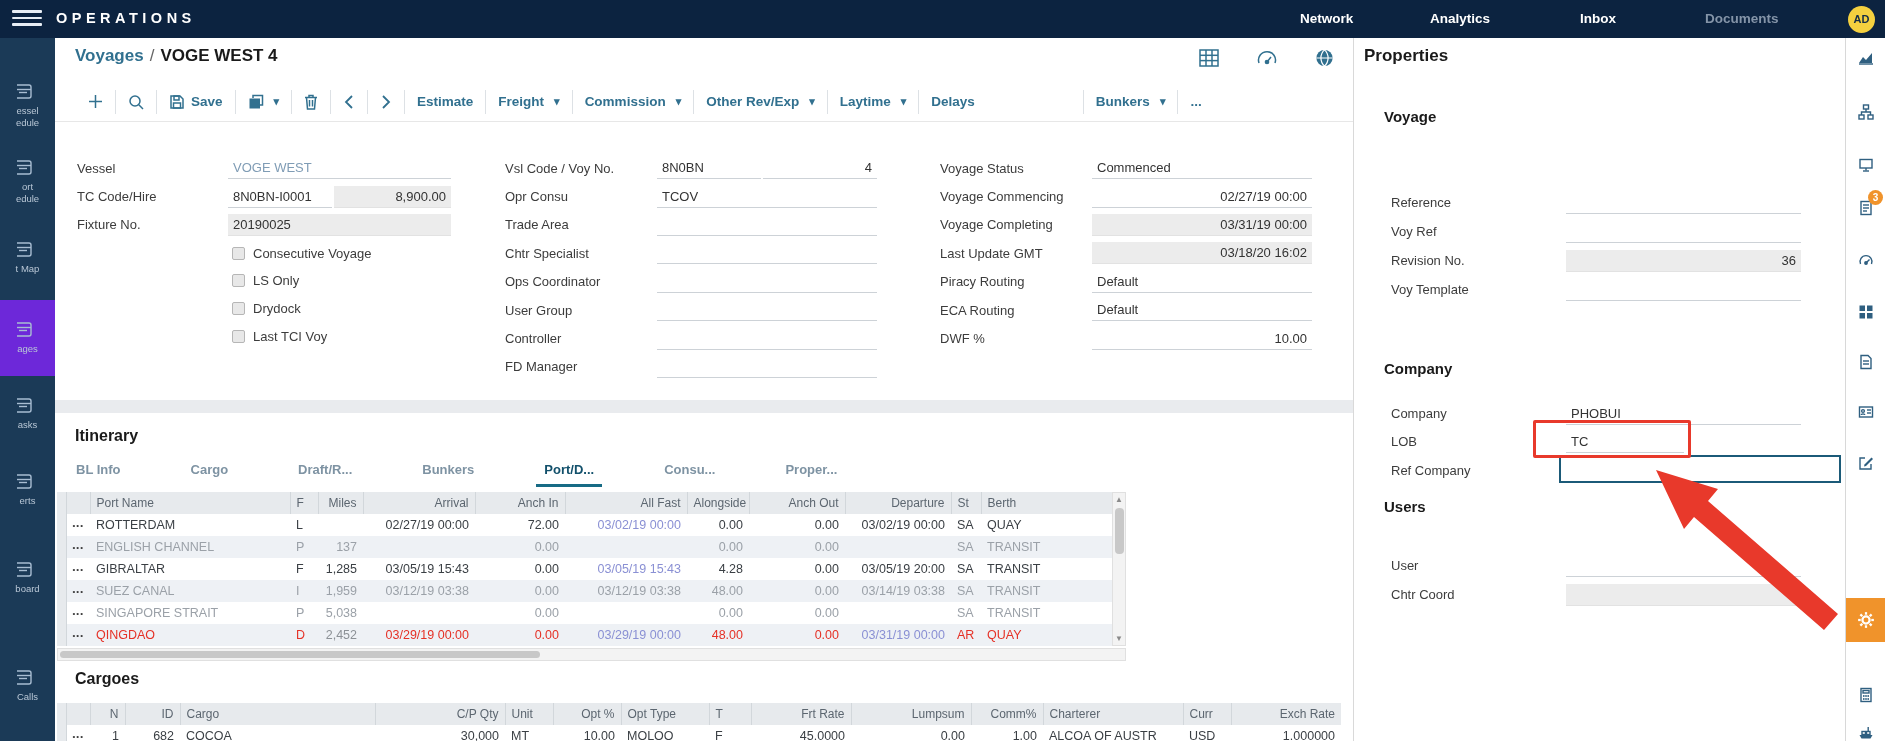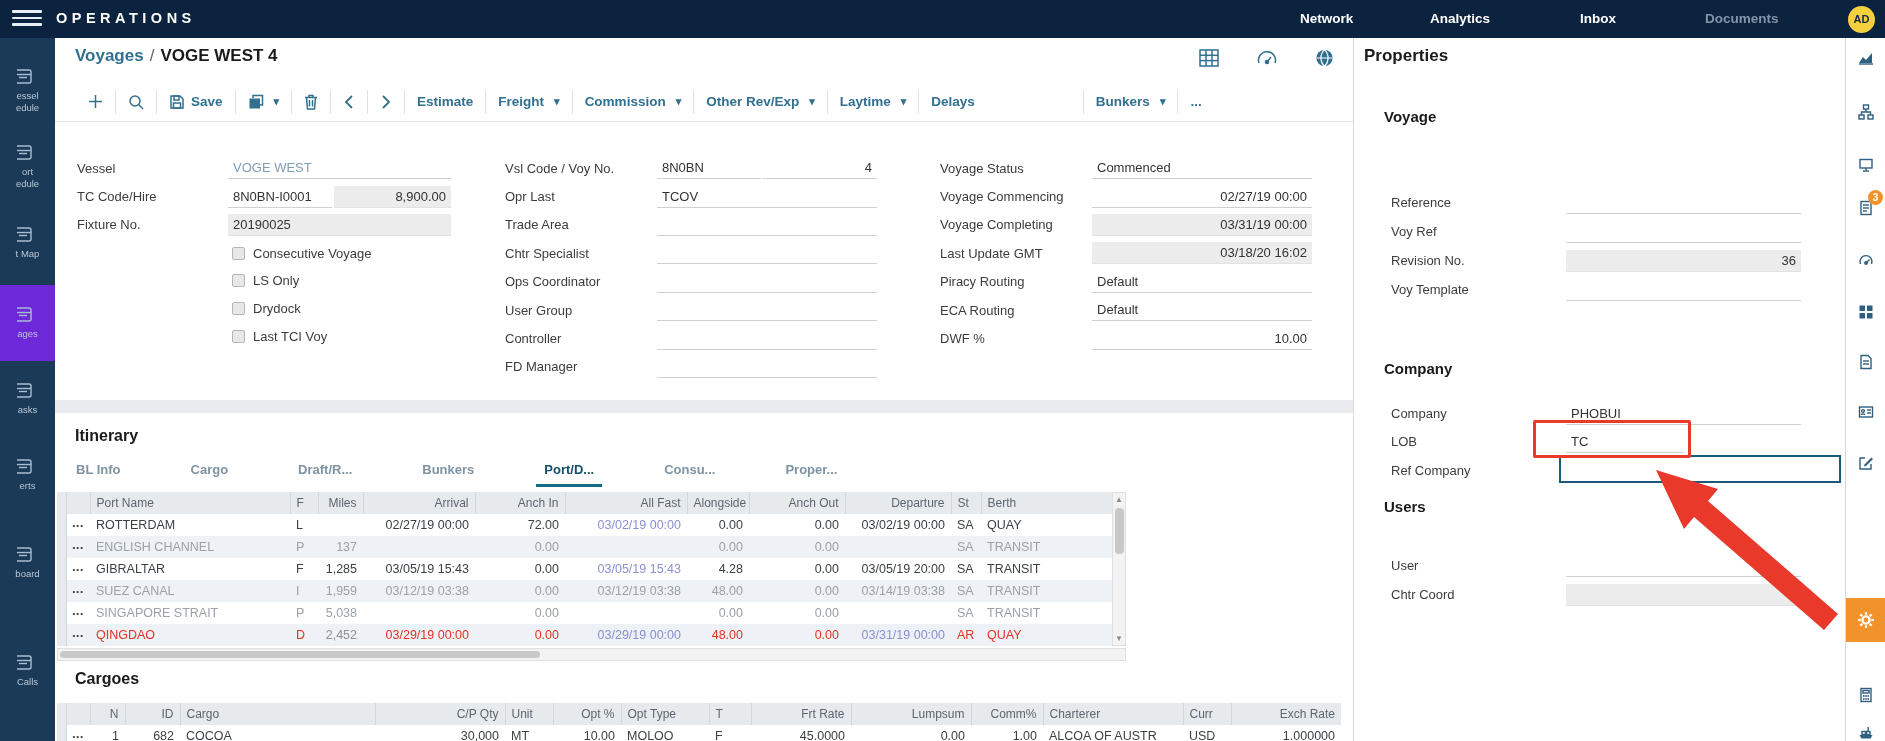--- a/index.html
+++ b/index.html
@@ -12,21 +12,21 @@
   .burger span { display:block; height:2.5px; background:#e8eef5; margin-bottom:4px; border-radius:1px; }
   .appname { position:absolute; left:56px; top:10px; color:#fff; font-size:14.5px; font-weight:bold; letter-spacing:4.5px; }
   .topnav { position:absolute; top:0; height:38px; line-height:38px; color:#fff; font-size:13.5px; font-weight:bold; cursor:pointer; }
   .topnav.dim { color:#8494a8; }
   .nv0{left:1300px}.nv1{left:1430px}.nv2{left:1580px}.nv3{left:1705px}
   .avatar { position:absolute; left:1848px; top:6px; width:27px; height:27px; border-radius:50%; background:#f4d03f;
     color:#132c47; font-weight:bold; font-size:11px; text-align:center; line-height:27px; cursor:pointer; }
 
   
   .sidebar { position:absolute; left:0; top:38px; width:55px; height:703px; background:#1b3a57; overflow:hidden; z-index:20; }
-  .s-inner { padding-top:15px; display:flex; flex-direction:column; }
+  .s-inner { padding-top:30px; display:flex; flex-direction:column; }
   .s-item { height:76px; display:flex; flex-direction:column; align-items:center; justify-content:center; cursor:pointer; }
   .s-item.active { background:#6d28d9; margin-top:4px; }
   .s-item.gap-a { margin-top:12px; }
   .s-item.gap-b { margin-top:32px; }
   .s-ico { width:22px; height:18px; overflow:hidden; margin-bottom:4px; }
   .s-ico svg { stroke:#a8bdd2; fill:none; stroke-width:1.4; margin-left:-5px; }
   .s-lbl { color:#b9c7d6; font-size:9.5px; line-height:12px; text-align:center; white-space:nowrap; }
 
   
   .main { position:absolute; left:55px; top:38px; width:1298px; height:703px; background:#fff; overflow:hidden; }
@@ -386,21 +386,21 @@
   <div class="fgroup g-mid">
     <div class="frow">
       <span class="flabel">Vsl Code / Voy No.</span>
       <span class="split">
         <span class="fld">8N0BN</span>
         <span class="fld num">4</span>
       </span>
     </div>
 
       <div class="frow">
-        <span class="flabel">Opr Last</span>
+        <span class="flabel">Opr Consu</span>
         <span class="fld">TCOV</span>
       </div>
 
       <div class="frow">
         <span class="flabel">Trade Area</span>
         <span class="fld"></span>
       </div>
 
       <div class="frow">
         <span class="flabel">Chtr Specialist</span>

